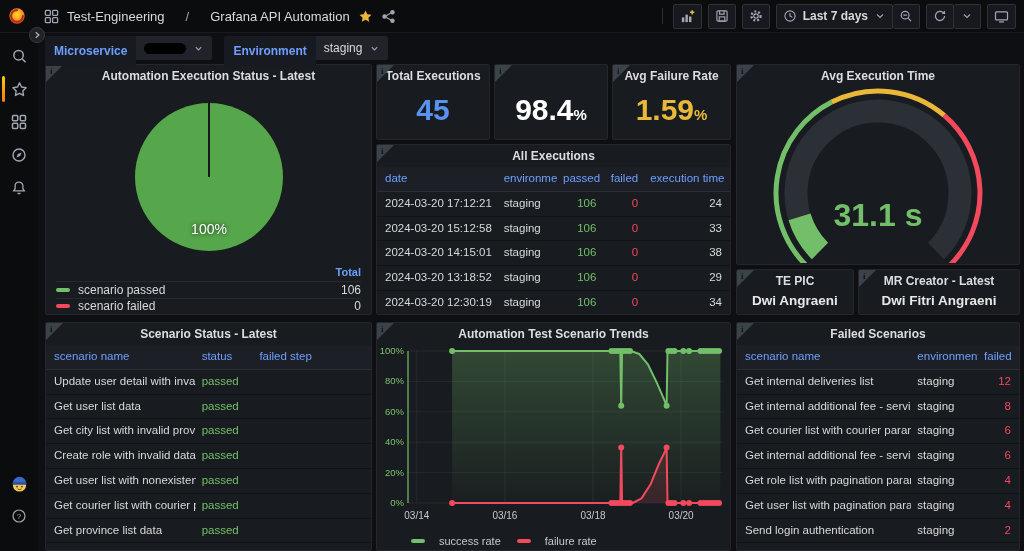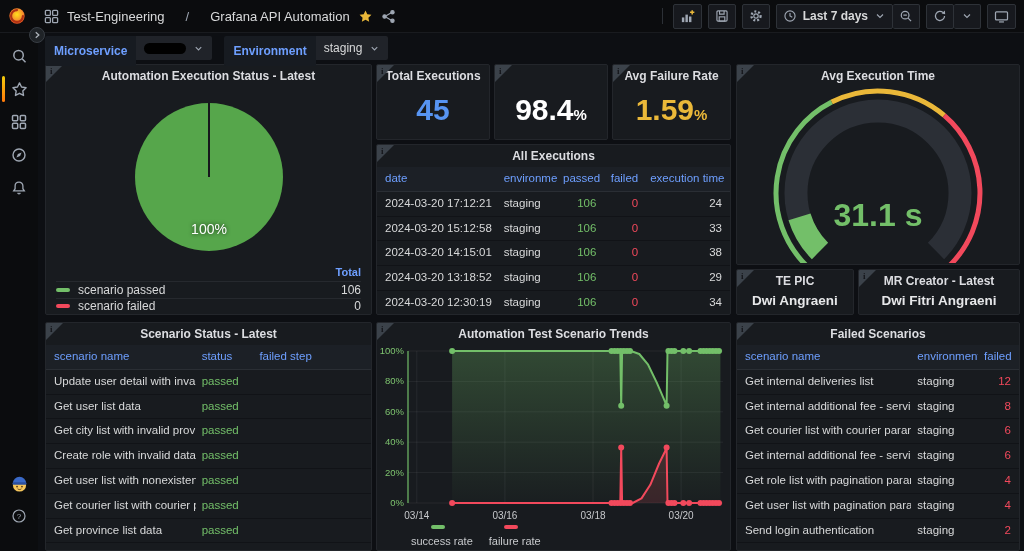--- a/index.html
+++ b/index.html
@@ -80,21 +80,21 @@
   .trow.thead .tcell{color:#6e9fff;}
   
   .gauge-svg{position:absolute;left:0;top:22px;width:282px;height:176px;}
   .gauge-value{position:absolute;top:132px;left:0;right:0;text-align:center;font-size:32px;font-weight:700;}
   
   .trend-svg{position:absolute;left:1px;top:22px;width:353px;height:182px;}
   .grid{stroke:rgba(204,204,220,.08);stroke-width:1;}
   .ylab{fill:#7ec46f;font-size:9.5px;text-anchor:end;font-family:"Liberation Sans",sans-serif;}
   .xlab{fill:#c7c9cc;font-size:10px;text-anchor:middle;font-family:"Liberation Sans",sans-serif;}
   .chart-legend{position:absolute;left:34px;bottom:3px;display:flex;gap:16px;font-size:11px;color:#c7c9cc;align-items:center;}
-  .chart-legend .litem{display:flex;align-items:center;gap:6px;flex-direction:column;}
+  .chart-legend .litem{display:flex;align-items:center;gap:6px;}
 </style>
 </head>
 <body>
 
 <div class="screen">
 
   <header class="topbar">
     <span class="logo">
       <svg viewBox="0 0 20 20" width="18" height="18">
         <defs>

